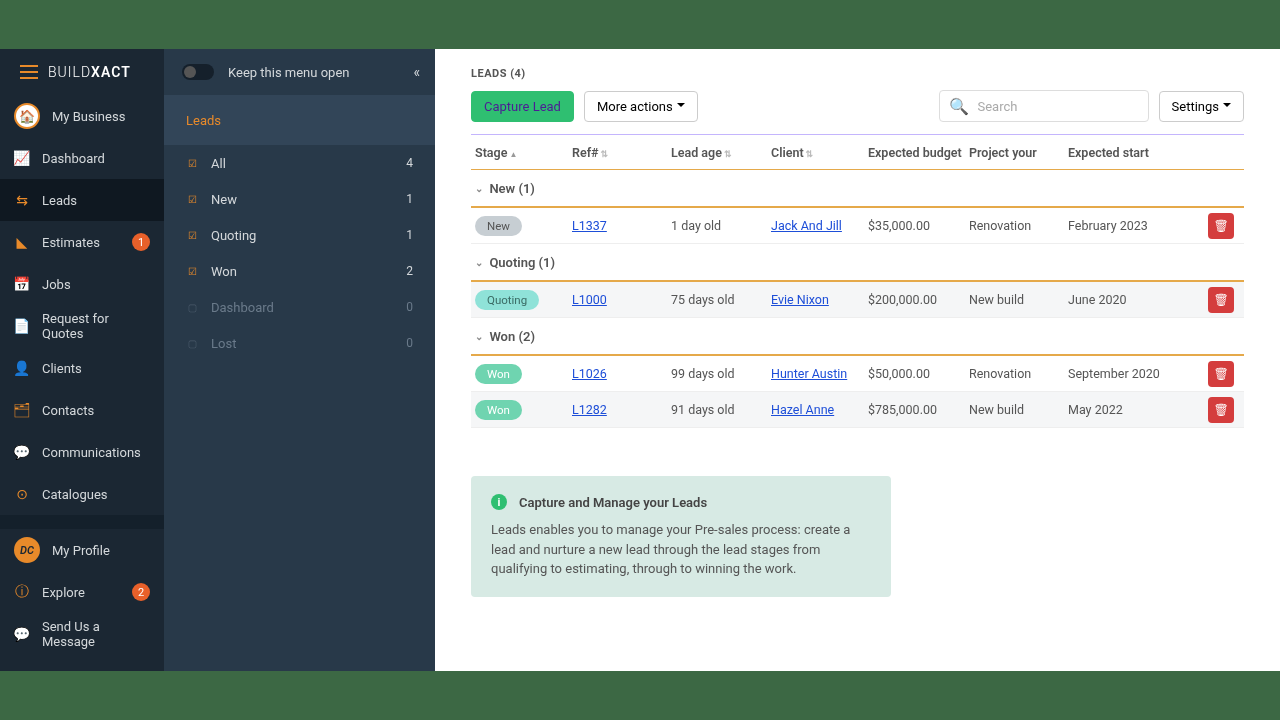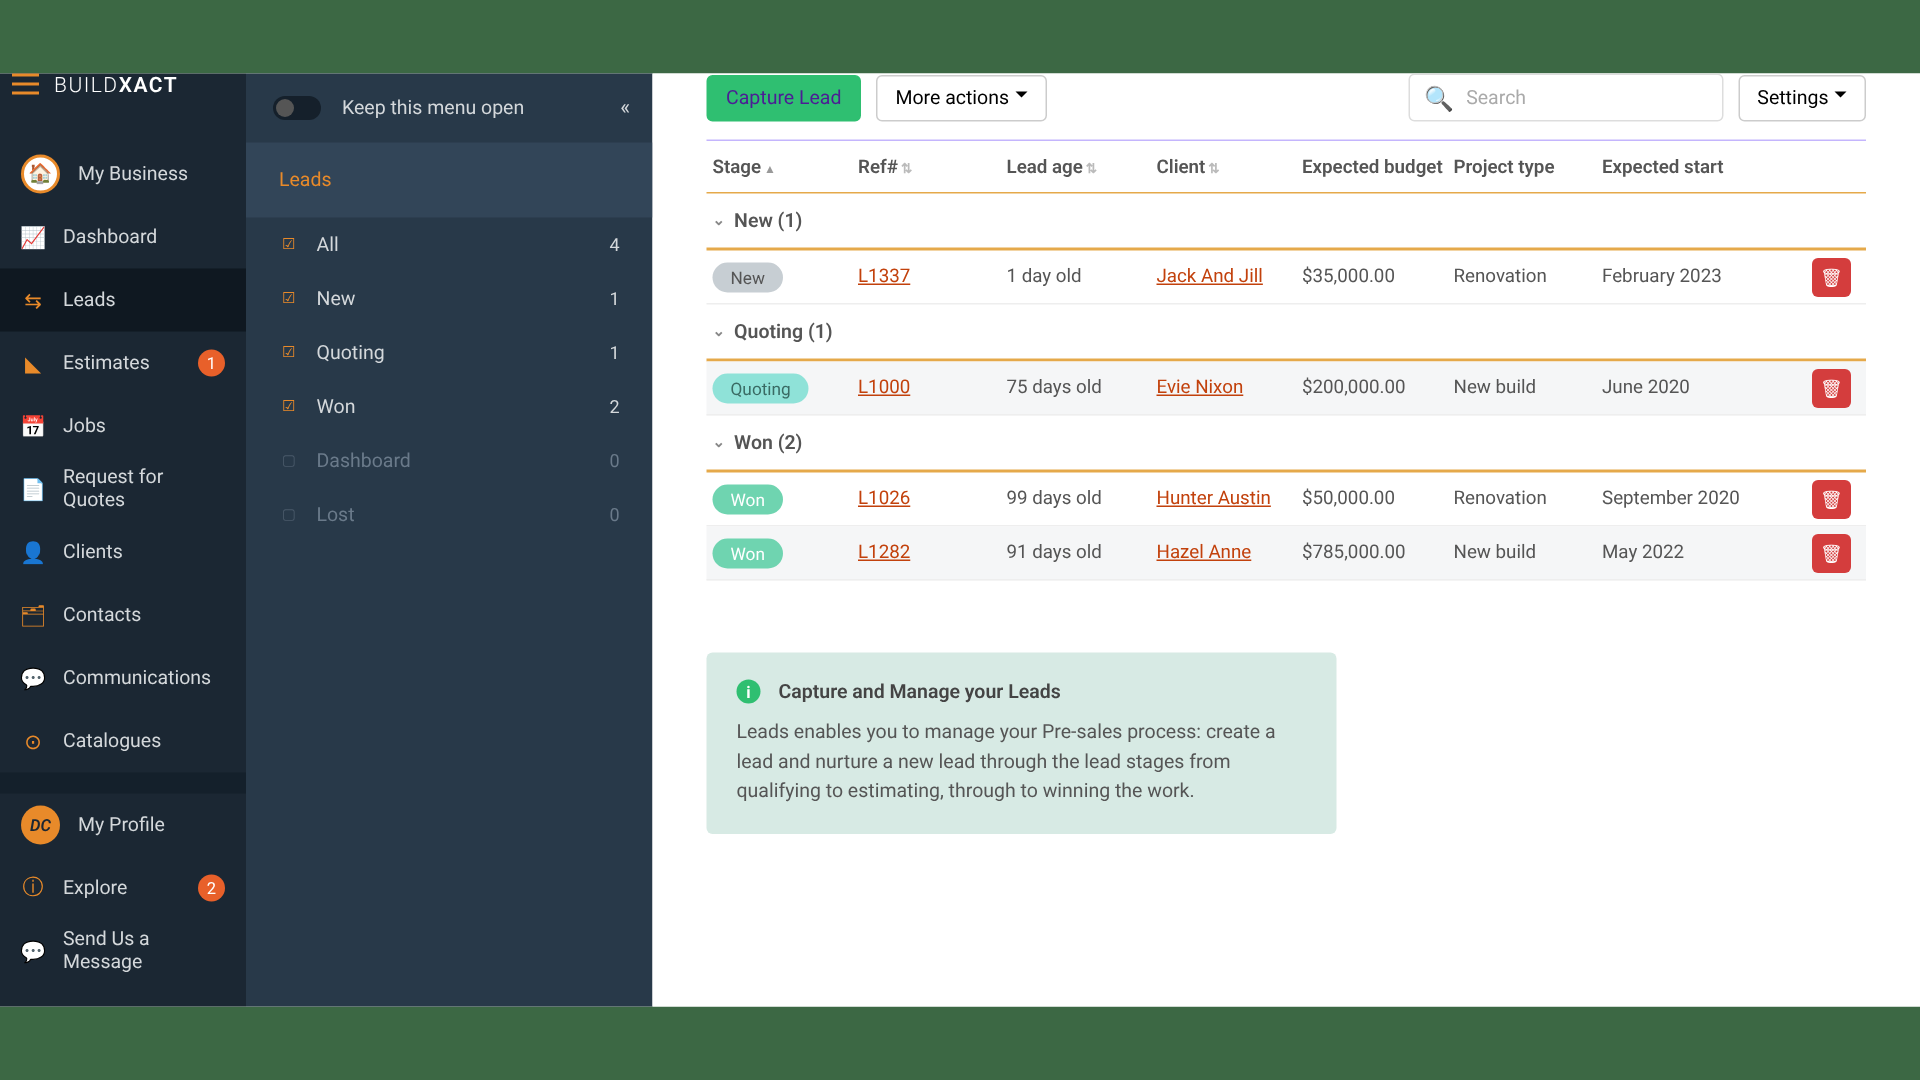--- a/index.html
+++ b/index.html
@@ -3,21 +3,21 @@
 <meta charset="utf-8">
 <style>
 * { box-sizing: border-box; margin: 0; padding: 0; font-family: -apple-system, BlinkMacSystemFont, "Segoe UI", Roboto, Arial, sans-serif; }
 html, body { width: 1280px; height: 720px; overflow: hidden; }
 body { background: #3c6844; }
 
 .app { position: absolute; left: 0; top: 49px; width: 1280px; height: 622px; background: #fff; display: flex; }
 
 
 .nav { width: 164px; background: #1b2733; color: #d4d8db; display: flex; flex-direction: column; font-size: 13px; }
-.nav-top { height: 46px; display: flex; padding: 0 8px; gap: 10px; }
+.nav-top { height: 46px; display: flex; align-items: center; padding: 0 20px; gap: 10px; }
 .hamburger { width: 18px; height: 14px; display: flex; flex-direction: column; justify-content: space-between; }
 .hamburger span { height: 2px; background: #e88a2a; }
 .brand { font-size: 14px; letter-spacing: 1px; font-weight: 300; color: #fff; }
 .brand b { font-weight: 600; }
 .biz { height: 44px; display: flex; align-items: center; gap: 10px; padding: 0 10px; }
 .biz-icon { width: 26px; height: 26px; border-radius: 50%; background: #fff; border: 2px solid #e88a2a; display: flex; align-items: center; justify-content: center; font-size: 13px; }
 .nav-item { height: 42px; display: flex; align-items: center; gap: 12px; padding: 0 14px; cursor: pointer; position: relative; }
 .nav-item.active { background: #0f1821; }
 .nav-item .ico { width: 16px; height: 16px; display: inline-flex; align-items: center; justify-content: center; color: #e88a2a; font-size: 14px; }
 .nav-item .badge { position: absolute; right: 14px; width: 18px; height: 18px; border-radius: 50%; background: #e8602a; color: #fff; font-size: 11px; display: flex; align-items: center; justify-content: center; }
@@ -65,21 +65,21 @@
 .sort2::after { content: "⇅"; font-size: 9px; margin-left: 2px; color: #bbb; }
 
 .grp { height: 38px; display: flex; align-items: center; border-bottom: 2px solid #e5a94a; font-size: 13px; font-weight: 600; color: #555; }
 .grp .chev { margin: 0 6px 0 4px; font-size: 10px; color: #888; }
 .row { height: 36px; display: flex; align-items: center; border-bottom: 1px solid #eee; font-size: 12.5px; color: #555; }
 .row.alt { background: #f5f6f7; }
 .pill { display: inline-block; padding: 3px 12px; border-radius: 12px; font-size: 11.5px; }
 .pill.new { background: #c7ced3; color: #555; }
 .pill.quoting { background: #8fe2d8; color: #3a6b64; }
 .pill.won { background: #6fd4b0; color: #fff; }
-.ulink { text-decoration: underline; color: #c2410c; cursor: pointer; }
+.ulink { text-decoration: underline; color: #1d4ed8; cursor: pointer; }
 .del { width: 26px; height: 26px; border-radius: 4px; background: #d43d3d; color: #fff; display: inline-flex; align-items: center; justify-content: center; font-size: 12px; cursor: pointer; }
 
 
 .info { margin: 48px 0 0 0; width: 420px; background: #d7eae4; border-radius: 4px; padding: 18px 20px; font-size: 13px; color: #555; }
 .info-title { font-weight: 600; color: #444; display: flex; align-items: center; gap: 12px; margin-bottom: 10px; }
 .info-title .i { width: 16px; height: 16px; border-radius: 50%; background: #2fbf71; color: #fff; font-size: 11px; display: inline-flex; align-items: center; justify-content: center; font-weight: 700; }
 .info-links { margin-top: 14px; display: flex; gap: 18px; }
 .info-links span { text-decoration: underline; cursor: pointer; }
 </style>
 </head>
@@ -195,41 +195,42 @@
         <div class="sub-item dim">
           <span class="chk off">▢</span>
     <span>Lost</span>
     <span class="cnt">0</span>
         </div>
       </div>
   </div>
 
   <div class="main">
     <div class="main-inner">
+      <div class="leads-hdr">LEADS (4)</div>
       <div class="actionbar">
         <button class="btn primary">Capture Lead</button>
         <button class="btn">
           <span>More actions</span><span class="caret"></span>
         </button>
         <div class="search">
           <span>🔍</span>
           <input placeholder="Search" style="">
         </div>
         <button class="btn">
           <span>Settings</span><span class="caret"></span>
         </button>
       </div>
 
       <div class="thead">
         <div class="col c-stage sort">Stage</div>
         <div class="col c-ref sort2">Ref#</div>
         <div class="col c-age sort2">Lead age</div>
         <div class="col c-client sort2">Client</div>
         <div class="col c-budget" style="overflow:hidden;white-space:nowrap;">Expected budget</div>
-        <div class="col c-type">Project type</div>
+        <div class="col c-type">Project your</div>
         <div class="col c-start">Expected start</div>
         <div class="col c-del"></div>
       </div>
 
       <div id="tbody">
           <div class="grp">
             <span class="chev">⌄</span>
             <span>New (1)</span>
           </div>
           <div class="row">

